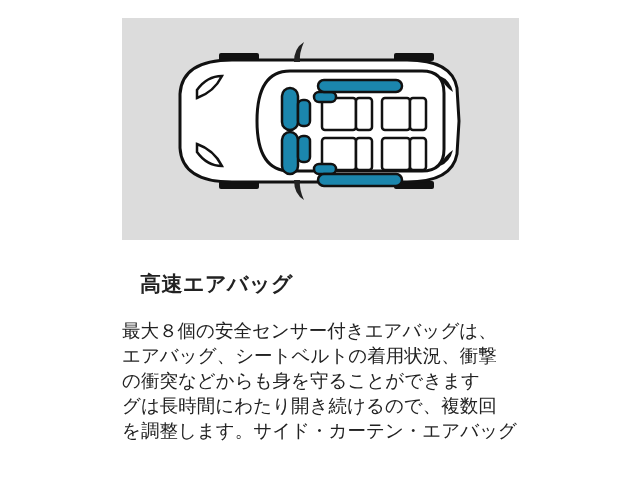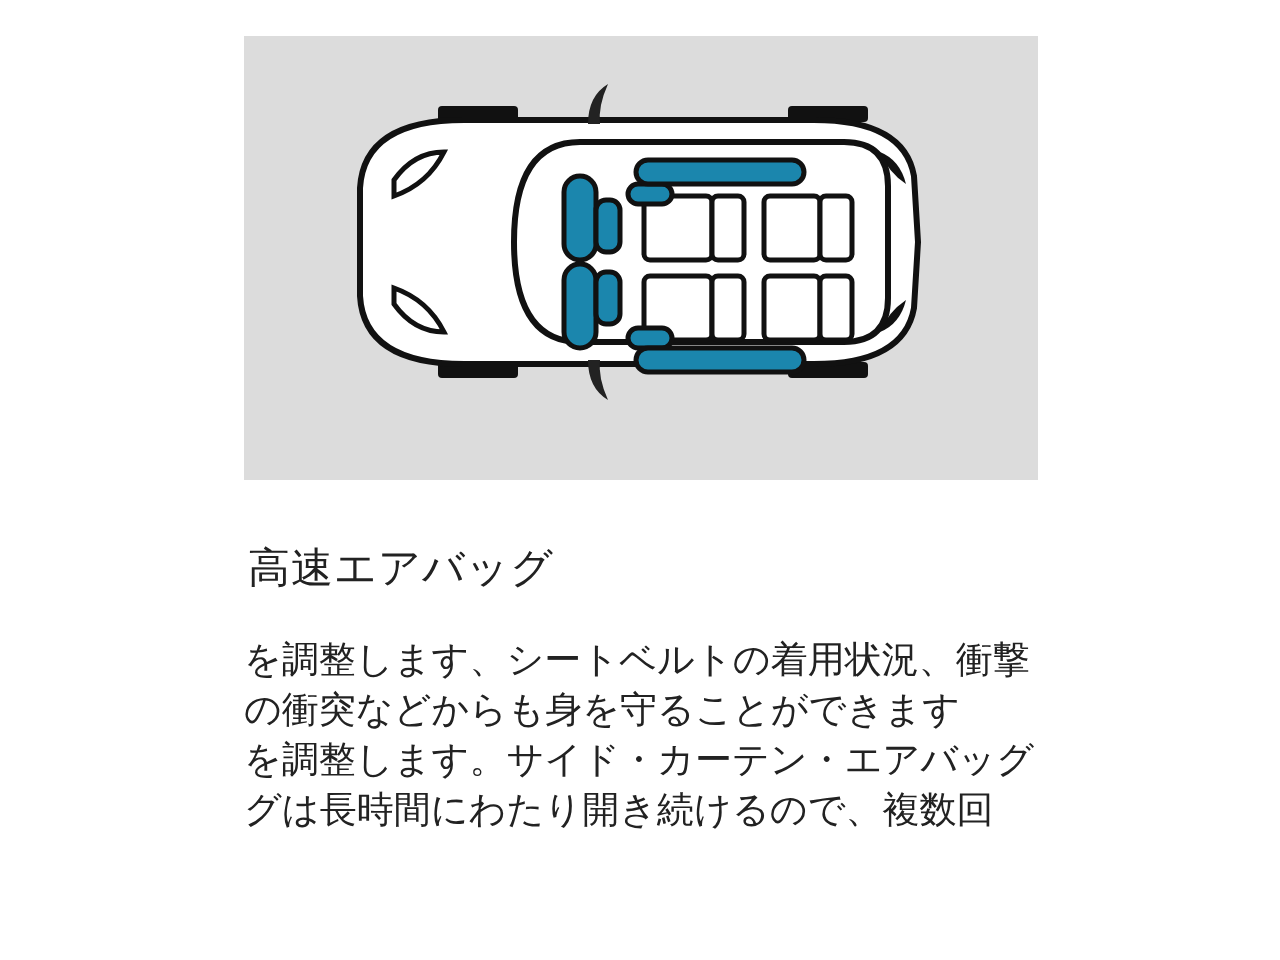--- a/index.html
+++ b/index.html
@@ -1,19 +1,19 @@
 <!DOCTYPE html>
 <html><head>
 <meta charset="utf-8">
 <style>
   html,body{margin:0;padding:0;background:#ffffff;}
   body{width:640px;height:480px;position:relative;overflow:hidden;font-family:"DejaVu Sans",sans-serif;color:#1a1a1a;}
   .panel{position:absolute;left:122px;top:18px;width:397px;height:222px;background:#dcdcdc;}
   .panel svg{position:absolute;left:0;top:0;}
-  .title{position:absolute;left:124px;top:270px;font-size:21px;letter-spacing:0.5px;color:#222;}
+  .title{position:absolute;left:140px;top:270px;font-size:21px;letter-spacing:0.5px;color:#222;font-weight:bold;}
   .body{position:absolute;left:122px;top:318px;width:400px;font-size:18.5px;line-height:25px;color:#222;}
   .body span{display:block;white-space:nowrap;}
 </style>
 </head>
 <body>
 
 <div class="panel">
   <svg width="397" height="222" viewBox="0 0 397 222">
 
     <rect x="97" y="35" width="40" height="8" rx="2" fill="#111"></rect>
@@ -53,17 +53,18 @@
     <rect x="192" y="146" width="22" height="10" rx="5" fill="#1b86ad" stroke="#111" stroke-width="2.5"></rect>
 
     <rect x="196" y="62" width="84" height="12" rx="6" fill="#1b86ad" stroke="#111" stroke-width="2.5"></rect>
     <rect x="196" y="156" width="84" height="12" rx="6" fill="#1b86ad" stroke="#111" stroke-width="2.5"></rect>
   </svg>
 </div>
 
 <div class="title">高速エアバッグ</div>
 
 <div class="body">
-  <span>を調整します、シートベルトの着用状況、衝撃</span>
+  <span>最大８個の安全センサー付きエアバッグは、</span>
+  <span>エアバッグ、シートベルトの着用状況、衝撃</span>
   <span>の衝突などからも身を守ることができます</span>
+  <span>グは長時間にわたり開き続けるので、複数回</span>
   <span>を調整します。サイド・カーテン・エアバッグ</span>
-  <span>グは長時間にわたり開き続けるので、複数回</span>
 </div>
 
 </body></html>

